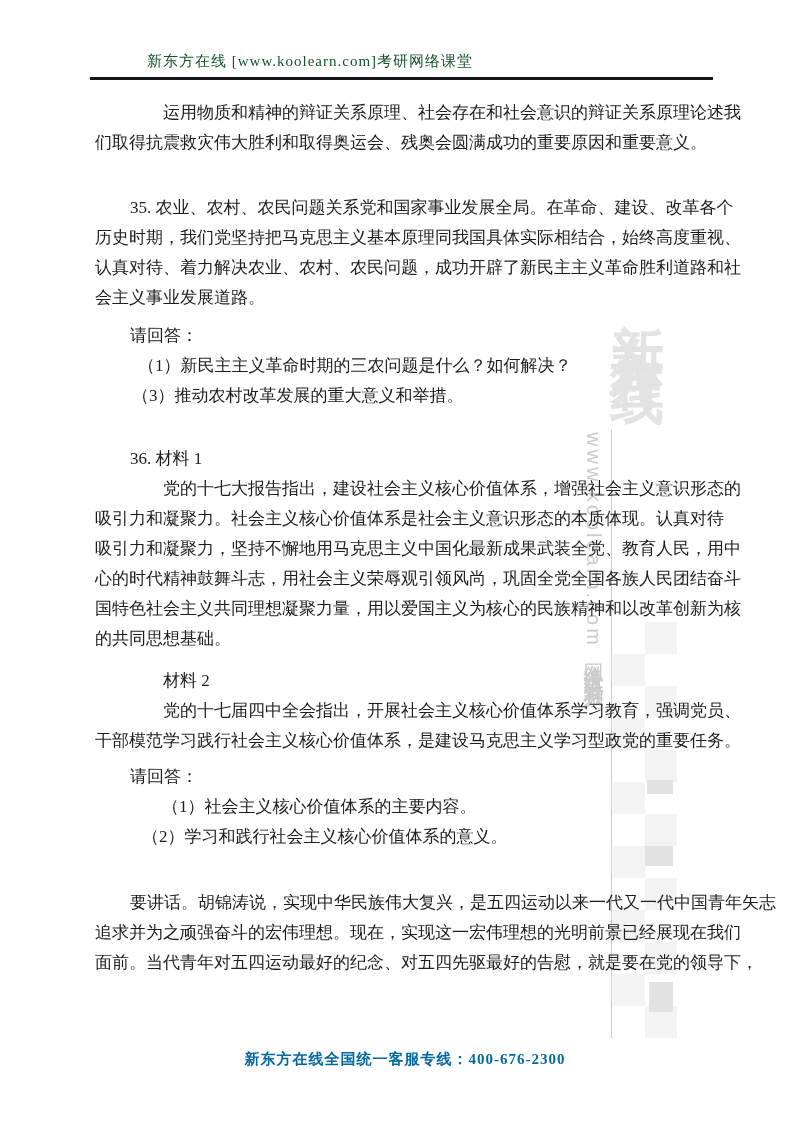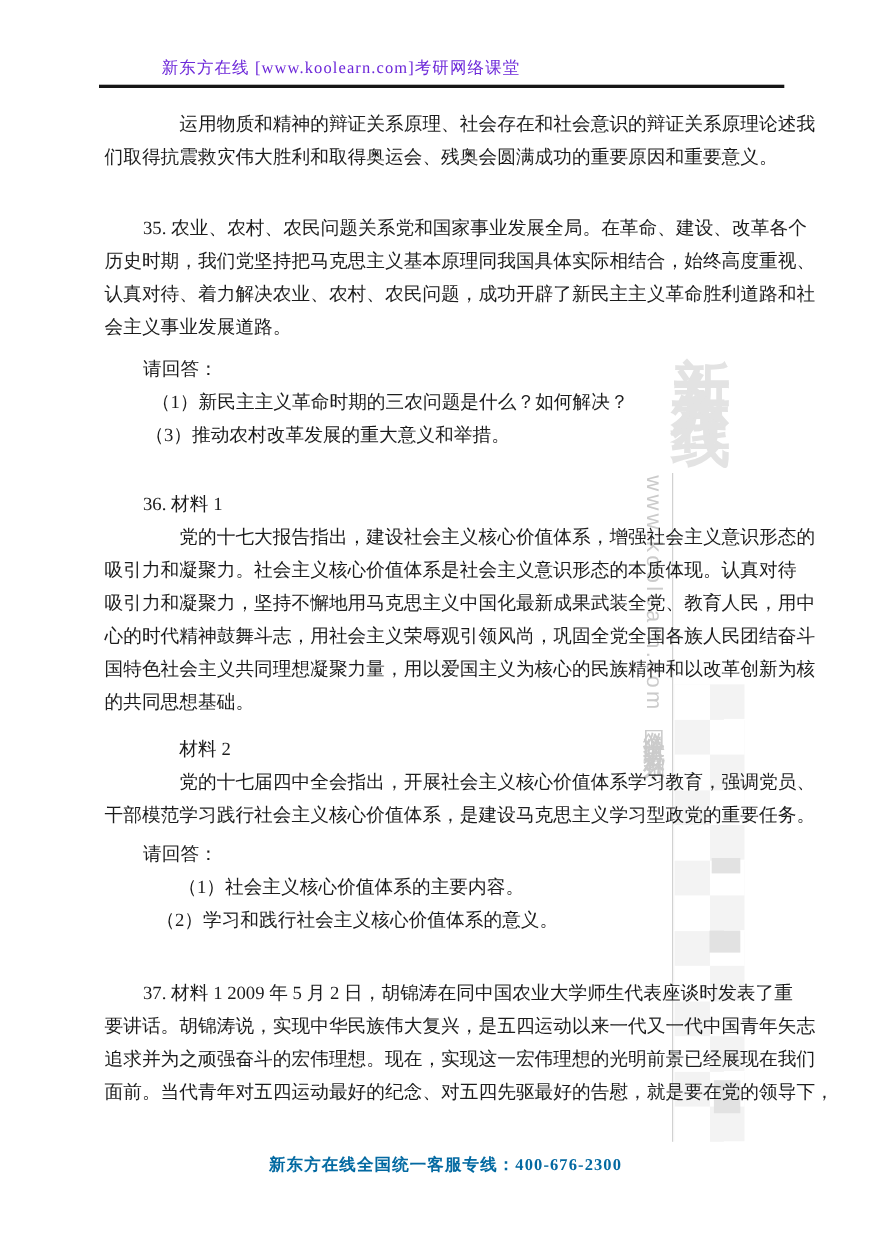--- a/index.html
+++ b/index.html
@@ -1,20 +1,20 @@
 <!DOCTYPE html>
 <html><head>
 <meta charset="utf-8">
 <style>
   html,body{margin:0;padding:0;background:#ffffff;}
   .page{position:relative;width:802px;height:1135px;background:#ffffff;overflow:hidden;
         font-family:"Liberation Serif","DejaVu Serif",serif;}
 
   
-  .header-text{position:absolute;left:147px;top:52px;font-size:15px;color:#6d28d9;
+  .header-text{position:absolute;left:147px;top:52px;font-size:15px;color:#14532d;
                letter-spacing:1px;z-index:3;}
   .header-rule{position:absolute;left:90px;top:77px;width:623px;height:3px;background:#161616;z-index:3;}
 
   
   .wm-brand{position:absolute;left:604px;top:280px;writing-mode:vertical-rl;
             font-size:54px;line-height:66px;letter-spacing:12px;color:#e3e3e3;
             font-weight:700;z-index:1;user-select:none;}
   .wm-side{position:absolute;left:581px;top:432px;writing-mode:vertical-rl;
            font-size:20px;letter-spacing:3px;color:#cbcbcb;z-index:1;
            font-family:"Liberation Sans","DejaVu Sans",sans-serif;user-select:none;}
@@ -104,21 +104,20 @@
     <div class="blk i35 mt6">
         <div class="ln">请回答：</div>
       </div>
     <div class="blk i67">
         <div class="ln">（1）社会主义核心价值体系的主要内容。</div>
       </div>
     <div class="blk i47">
         <div class="ln">（2）学习和践行社会主义核心价值体系的意义。</div>
       </div>
     <div class="blk fi35 mt36">
-        <div class="ln">37. 材料 1 2009 年 5 月 2 日，胡锦涛在同中国农业大学师生代表座谈时发表了重</div>
         <div class="ln">要讲话。胡锦涛说，实现中华民族伟大复兴，是五四运动以来一代又一代中国青年矢志</div>
         <div class="ln">追求并为之顽强奋斗的宏伟理想。现在，实现这一宏伟理想的光明前景已经展现在我们</div>
         <div class="ln">面前。当代青年对五四运动最好的纪念、对五四先驱最好的告慰，就是要在党的领导下，</div>
       </div>
   </div>
 
   <div class="footer">新东方在线全国统一客服专线：400-676-2300</div>
 
 </div>
 

